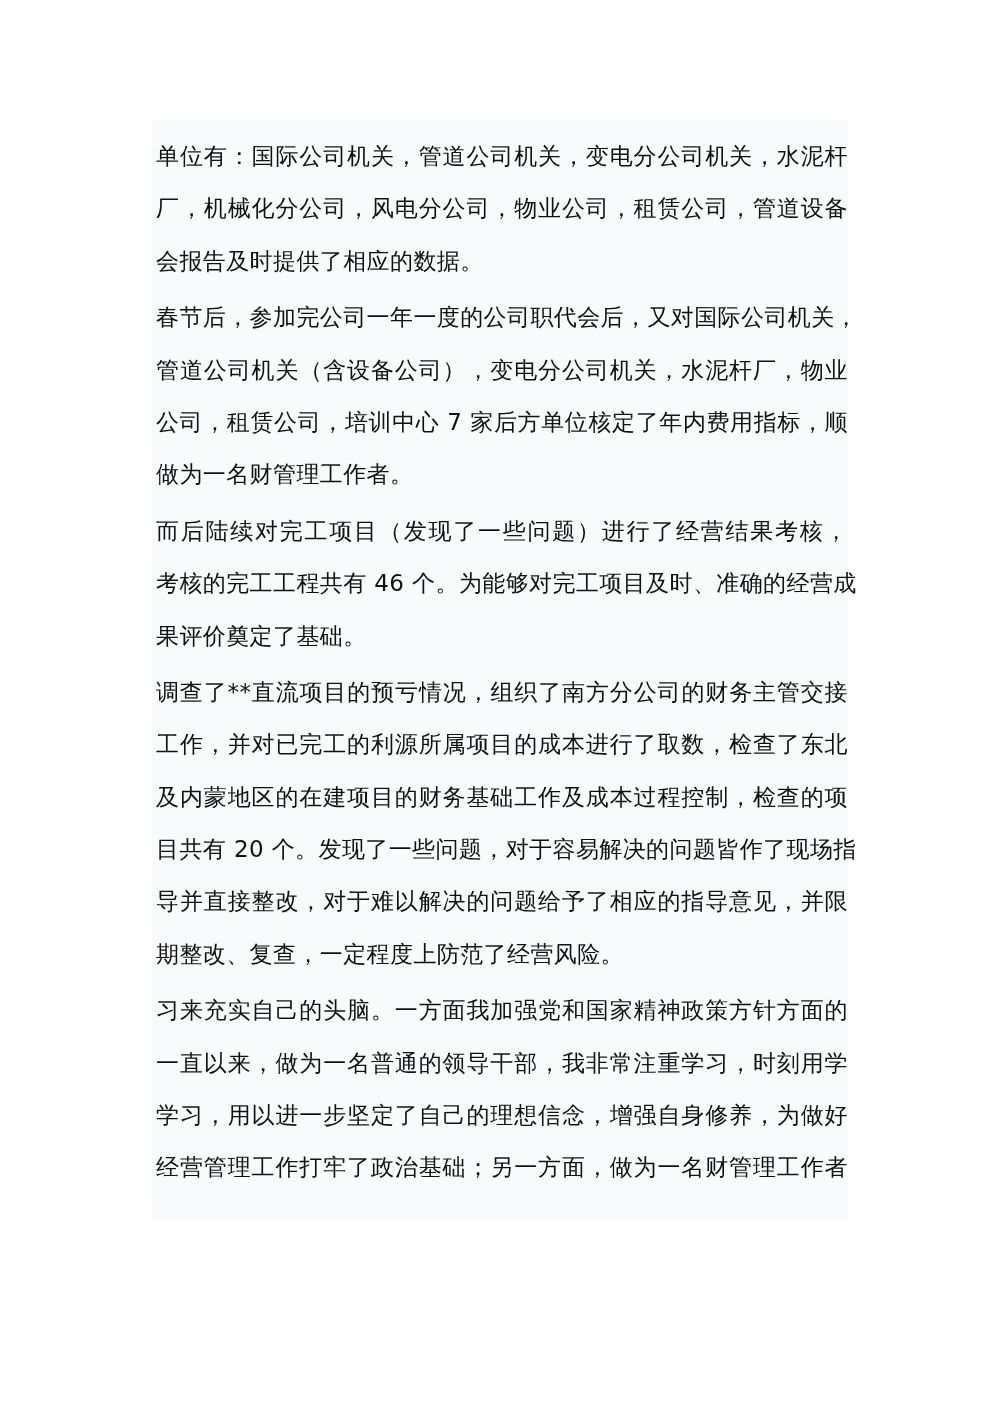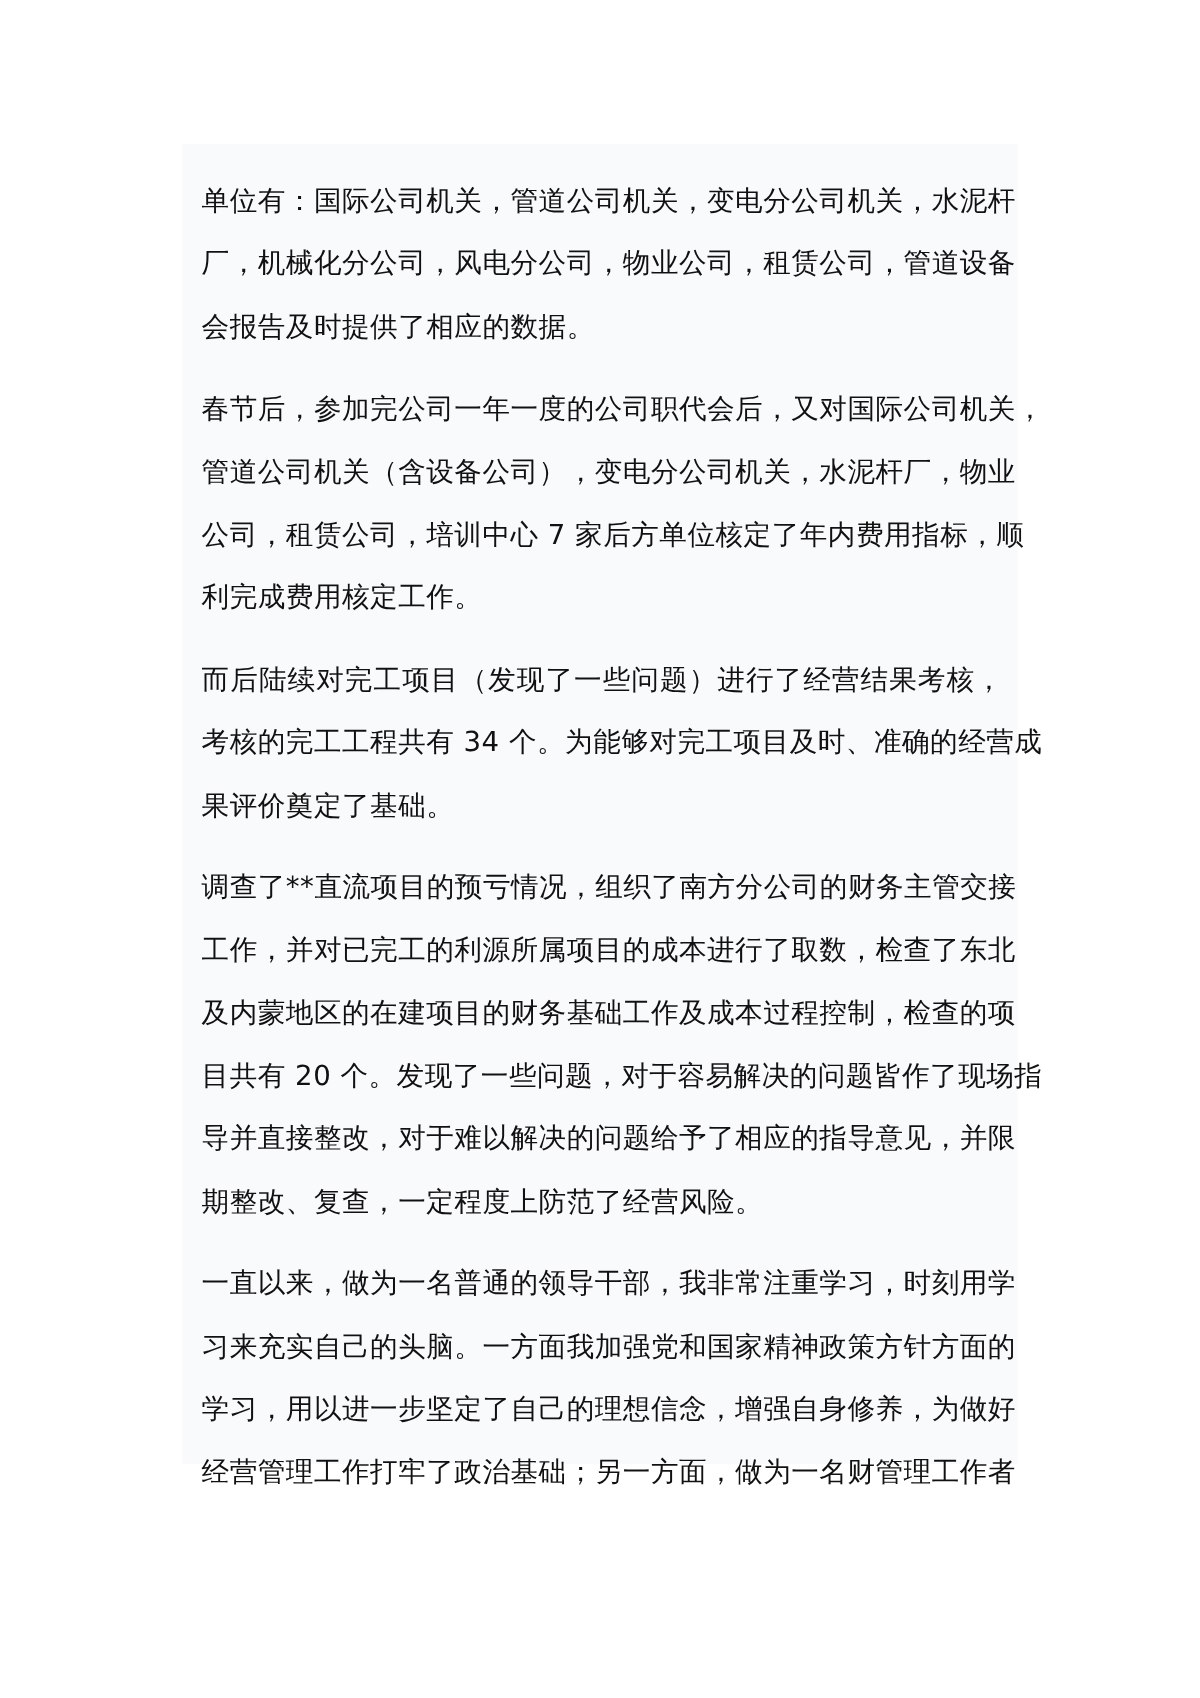--- a/index.html
+++ b/index.html
@@ -24,21 +24,21 @@
     .text-body {
       position: absolute;
       left: 152px;
       top: 126px;
       width: 700px;
       font-family: "DejaVu Sans", "Liberation Sans", sans-serif;
       font-size: 23px;
       color: #111111;
     }
     .para {
-      margin: 16px;
+      margin: 4px;
       padding: 0;
       line-height: 52.4px;
       text-align: justify;
       text-justify: inter-character;
       letter-spacing: 0.4px;
     }
     .line {
       display: block;
       height: 52.4px;
       white-space: nowrap;
@@ -56,34 +56,34 @@
 <div class="text-body">
   <p class="para">
     <span class="line">单位有：国际公司机关，管道公司机关，变电分公司机关，水泥杆</span>
     <span class="line">厂，机械化分公司，风电分公司，物业公司，租赁公司，管道设备</span>
     <span class="line last">会报告及时提供了相应的数据。</span>
   </p>
   <p class="para">
     <span class="line">春节后，参加完公司一年一度的公司职代会后，又对国际公司机关，</span>
     <span class="line">管道公司机关（含设备公司），变电分公司机关，水泥杆厂，物业</span>
     <span class="line">公司，租赁公司，培训中心 7 家后方单位核定了年内费用指标，顺</span>
-    <span class="line last">利完成费用核定工作。</span>
+    <span class="line last">做为一名财管理工作者。</span>
   </p>
   <p class="para">
     <span class="line">而后陆续对完工项目（发现了一些问题）进行了经营结果考核，</span>
-    <span class="line">考核的完工工程共有 34 个。为能够对完工项目及时、准确的经营成</span>
+    <span class="line">考核的完工工程共有 46 个。为能够对完工项目及时、准确的经营成</span>
     <span class="line last">果评价奠定了基础。</span>
   </p>
   <p class="para">
     <span class="line">调查了**直流项目的预亏情况，组织了南方分公司的财务主管交接</span>
     <span class="line">工作，并对已完工的利源所属项目的成本进行了取数，检查了东北</span>
     <span class="line">及内蒙地区的在建项目的财务基础工作及成本过程控制，检查的项</span>
     <span class="line">目共有 20 个。发现了一些问题，对于容易解决的问题皆作了现场指</span>
     <span class="line">导并直接整改，对于难以解决的问题给予了相应的指导意见，并限</span>
     <span class="line last">期整改、复查，一定程度上防范了经营风险。</span>
   </p>
   <p class="para">
+    <span class="line">习来充实自己的头脑。一方面我加强党和国家精神政策方针方面的</span>
     <span class="line">一直以来，做为一名普通的领导干部，我非常注重学习，时刻用学</span>
-    <span class="line">习来充实自己的头脑。一方面我加强党和国家精神政策方针方面的</span>
     <span class="line">学习，用以进一步坚定了自己的理想信念，增强自身修养，为做好</span>
     <span class="line">经营管理工作打牢了政治基础；另一方面，做为一名财管理工作者</span>
   </p>
 </div>
 
 </body></html>

